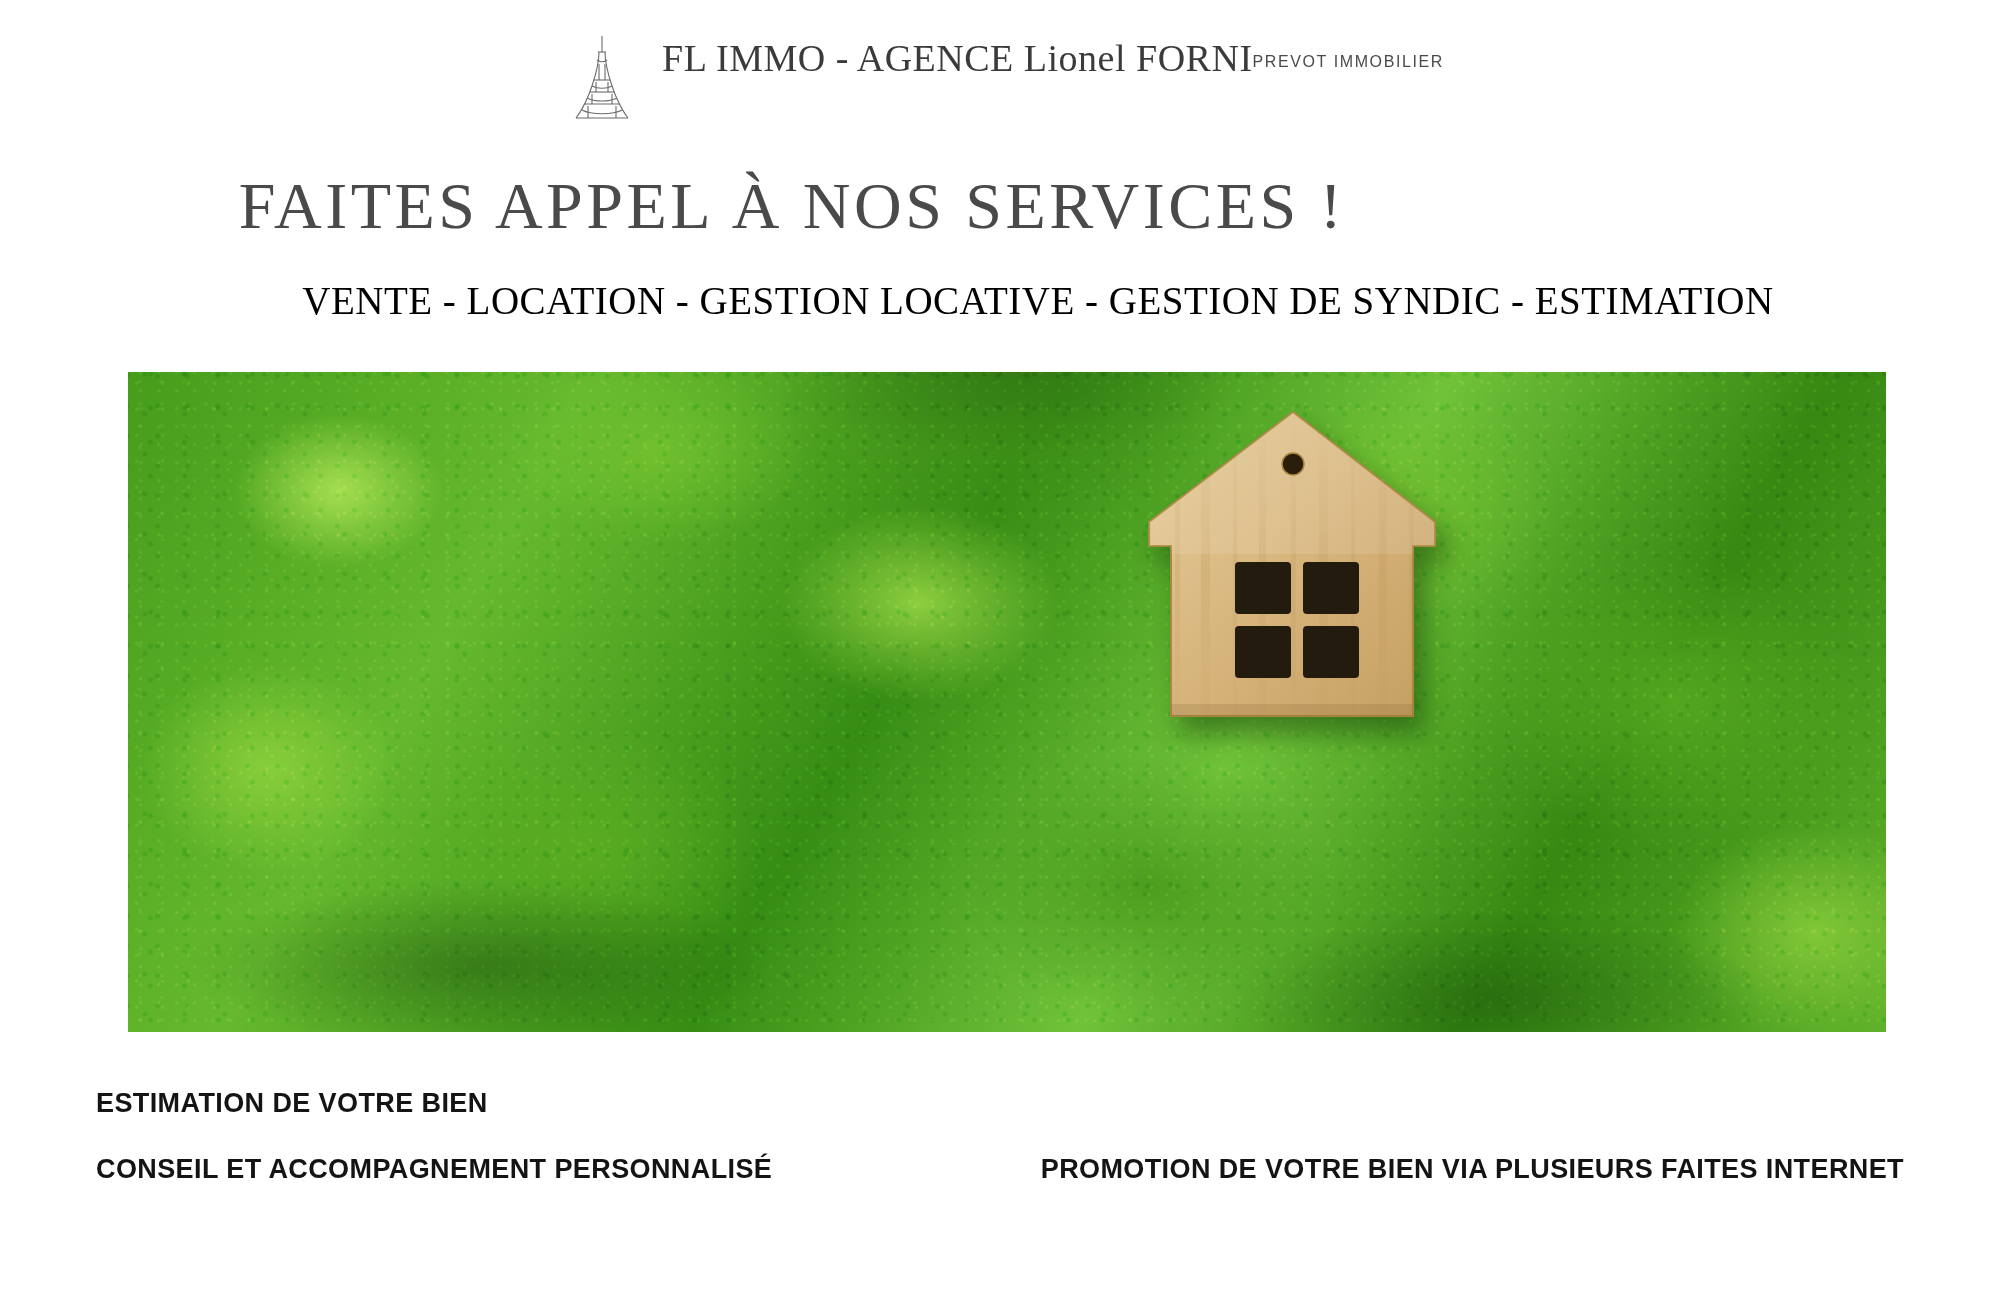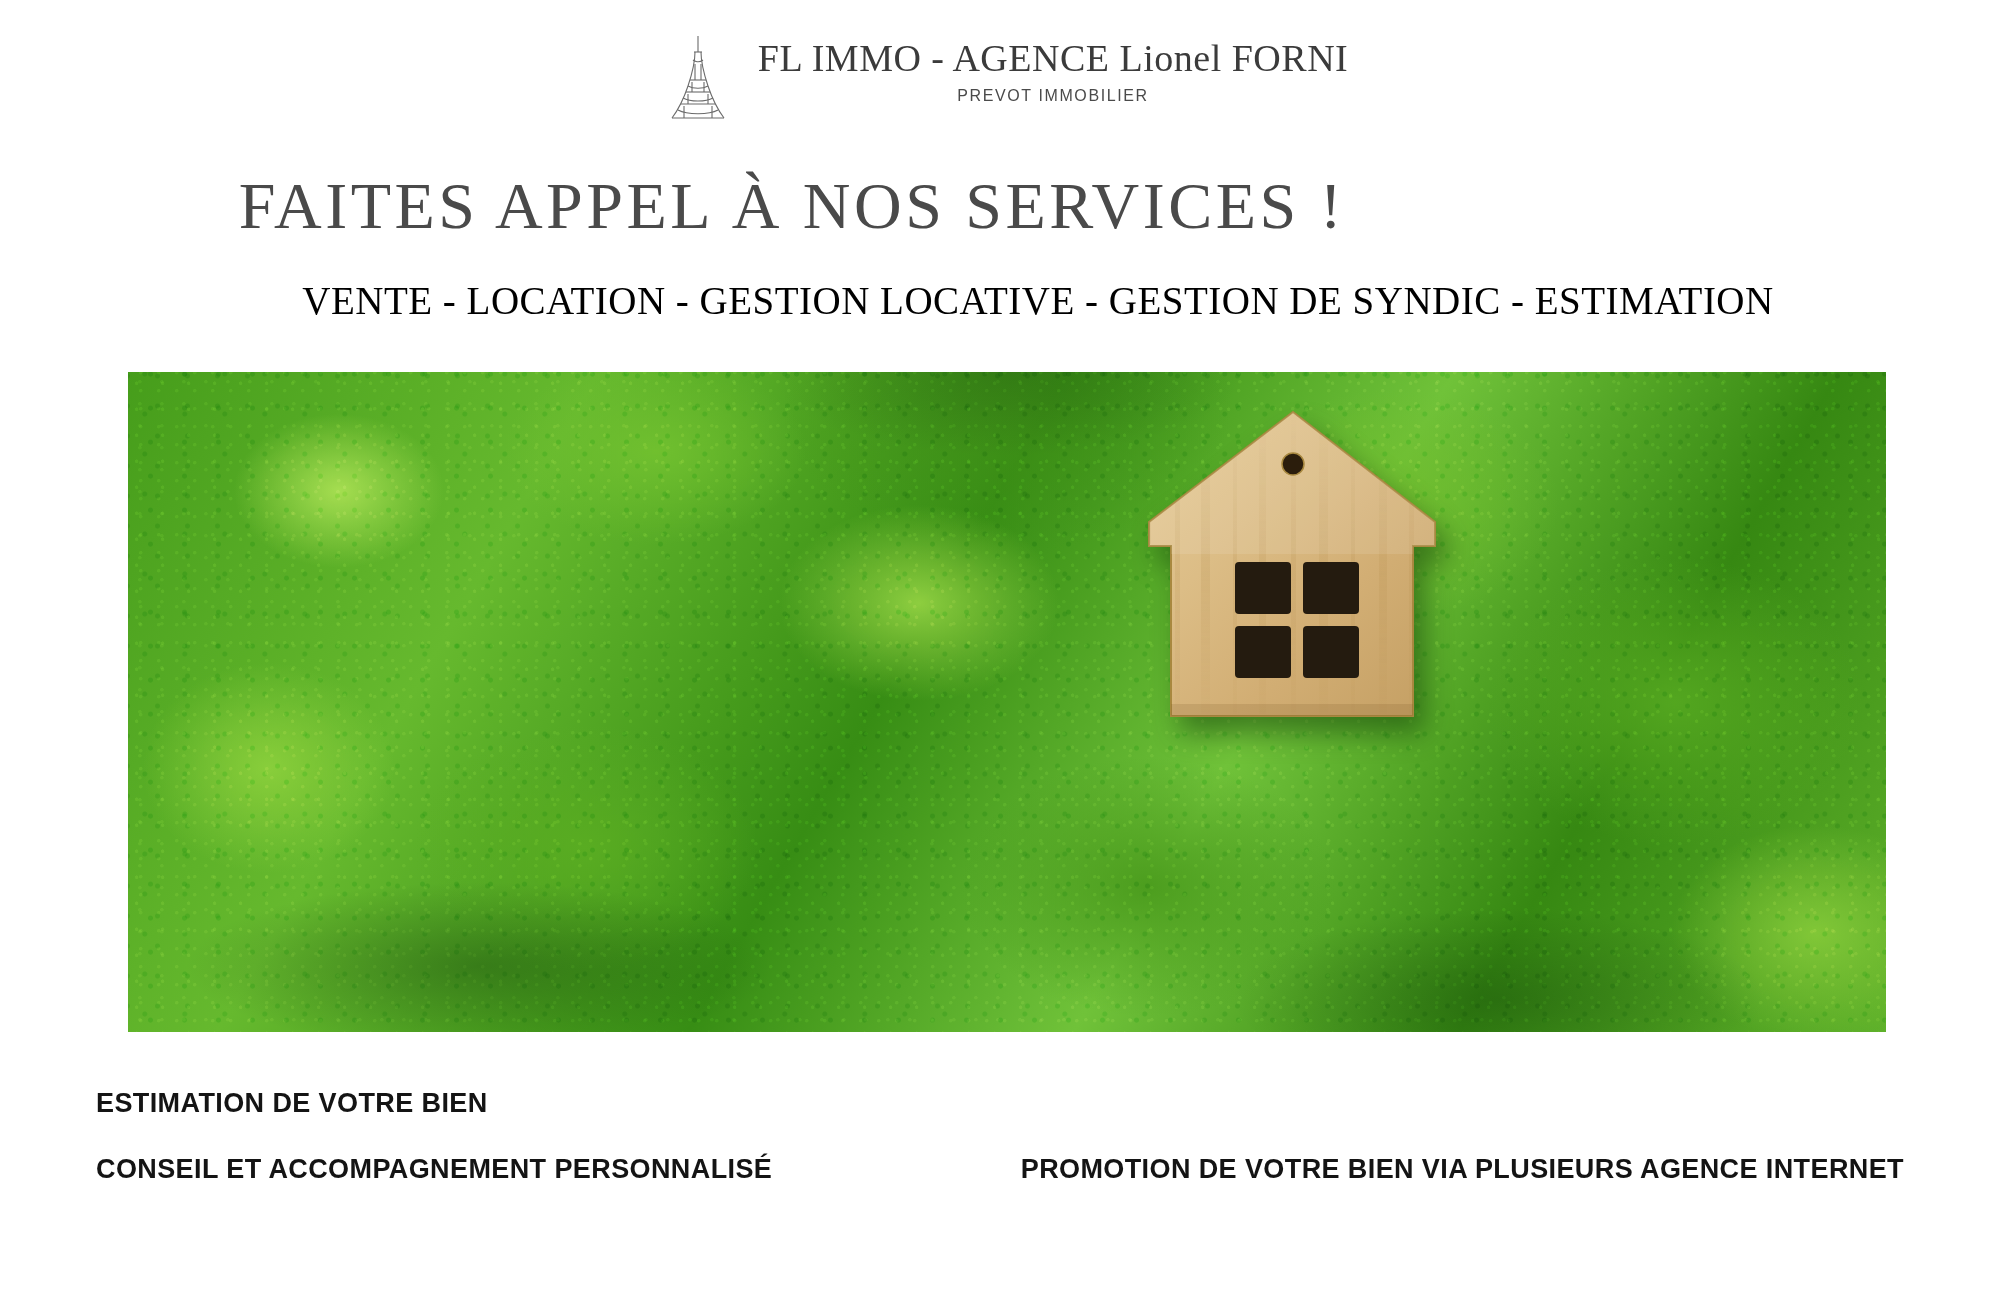--- a/index.html
+++ b/index.html
@@ -31,21 +31,21 @@
     gap: 14px;
   }
   .eiffel-icon {
     width: 92px;
     height: 92px;
     flex: 0 0 auto;
     margin-top: 2px;
   }
   .logo-text {
     display: flex;
-    flex-direction: column;
+    flex-direction: row;
     align-items: center;
     padding-top: 10px;
   }
   .logo-title {
     font-family: "Liberation Serif", serif;
     font-size: 38px;
     letter-spacing: 0.5px;
     color: #3b3b3b;
     white-space: nowrap;
     line-height: 1.1;
@@ -260,14 +260,14 @@
       </g>
 
       <path d="M88 310 L330 310 L330 322 L88 322 Z" fill="rgba(120,90,40,0.18)"></path>
     </svg>
   </div>
 </div>
 
 <div class="services">
   <div class="svc-col svc-left svc-row1">ESTIMATION DE VOTRE BIEN</div>
   <div class="svc-col svc-left svc-row2">CONSEIL ET ACCOMPAGNEMENT PERSONNALISÉ</div>
-  <div class="svc-col svc-right svc-row2">PROMOTION DE VOTRE BIEN VIA PLUSIEURS AGENCE INTERNET</div>
+  <div class="svc-col svc-right svc-row2">PROMOTION DE VOTRE BIEN VIA PLUSIEURS FAITES INTERNET</div>
 </div>
 
 </body></html>

